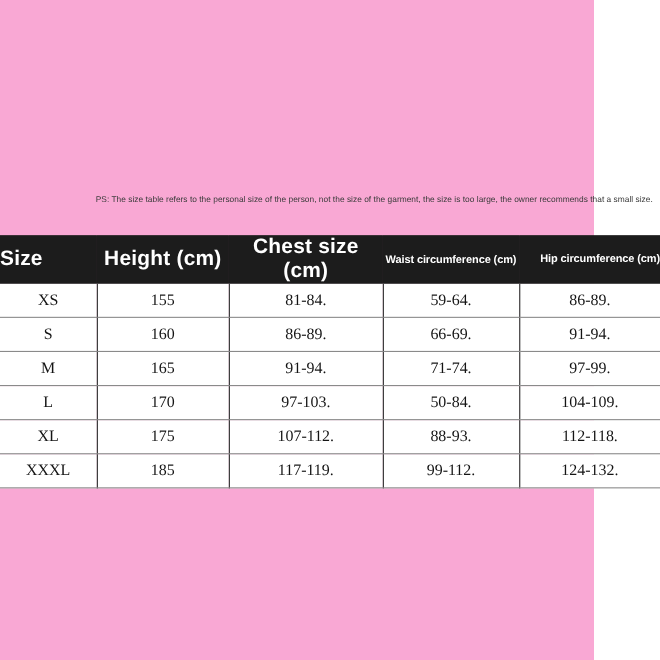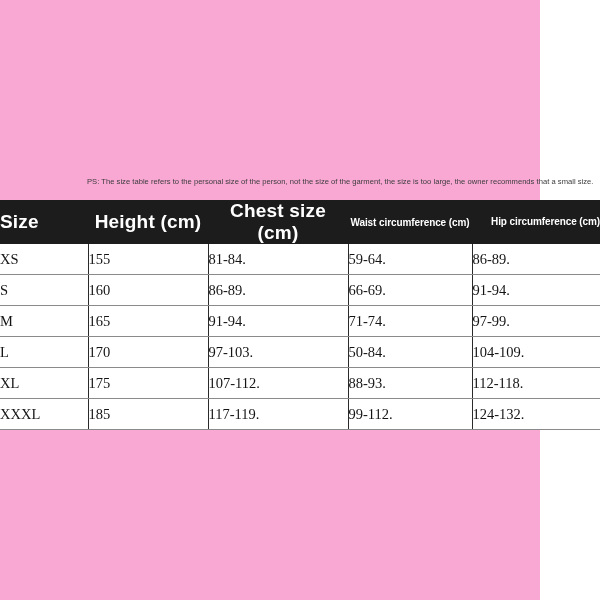--- a/index.html
+++ b/index.html
@@ -42,21 +42,21 @@
     color: #3b3b3b;
     letter-spacing: 0.02px;
     white-space: normal;
     margin: 0;
   }
 
   
   .size-table {
     position: absolute;
     left: 0;
-    top: 200px;
+    top: 214px;
     width: 600px;
     border-collapse: collapse;
     table-layout: fixed;
   }
 
   .size-table thead tr {
     background: #1c1c1c;
   }
   .size-table thead th {
     background: #1c1c1c;
@@ -74,21 +74,21 @@
   th.h-chest       { text-align: center; font-size: 19px; font-weight: 400; letter-spacing: 0.2px; }
   th.h-waist       { text-align: center; font-size: 10px; font-weight: 700; letter-spacing: -0.1px; }
   th.h-hip         { text-align: right;   padding-left: 16px; font-size: 10px; font-weight: 700; line-height: 12px; letter-spacing: -0.1px; }
 
   .size-table tbody td {
     height: 30px;
     background: #ffffff;
     color: #141414;
     font-family: "Liberation Serif", serif;
     font-size: 14.5px;
-    text-align: left;
+    text-align: center;
     vertical-align: middle;
     border-right: 1px solid #2a2a2a;
     border-bottom: 1px solid #8a8a8a;
     padding: 0;
     white-space: nowrap;
   }
   .size-table tbody td:last-child {
     border-right: none;
   }
   .size-table tbody tr:last-child td {

